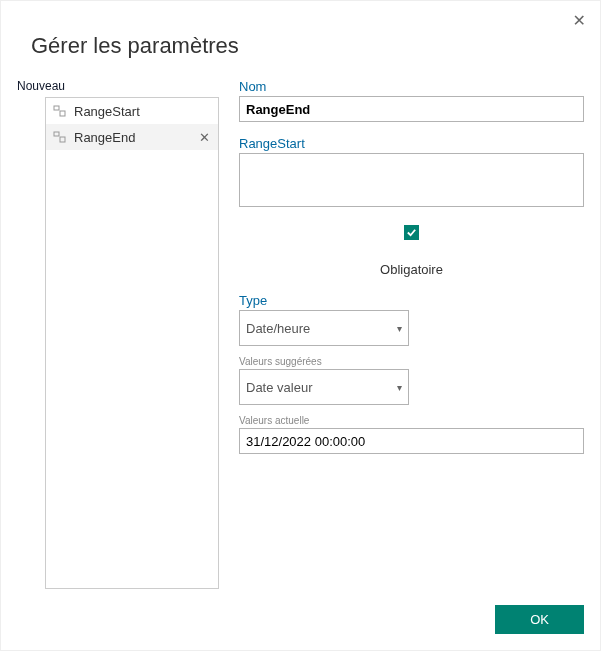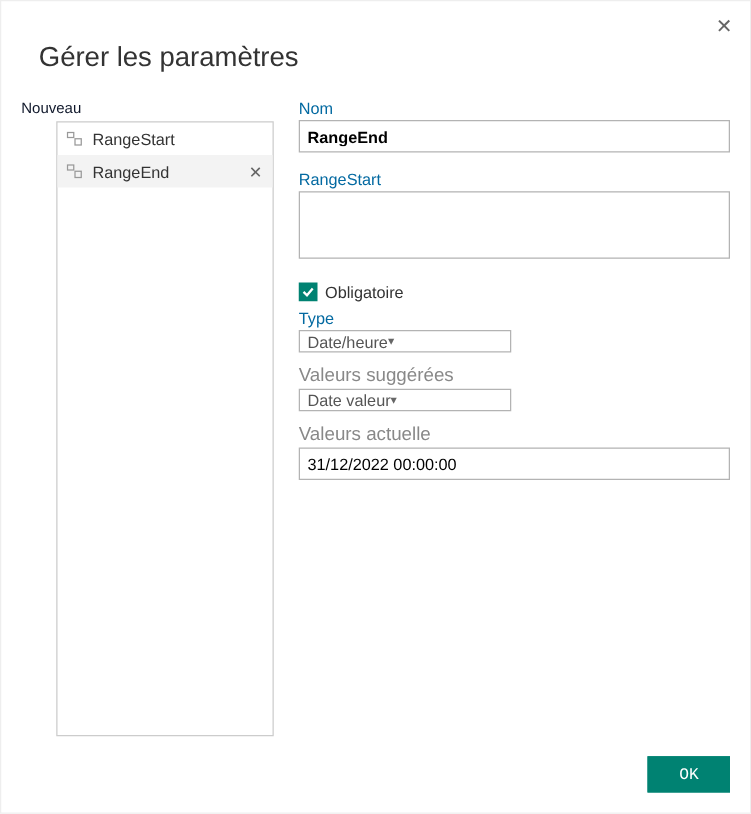--- a/index.html
+++ b/index.html
@@ -11,33 +11,33 @@
 .left { width: 202px; display: flex; flex-direction: column; }
 .new-link { color: #0f172a; font-size: 12px; text-align: left; padding: 0 8px 4px 0; cursor: pointer; }
 .list { border: 1px solid #ccc; flex: 1; background: #fff; margin-left: 28px; }
 .row { display: flex; align-items: center; height: 26px; padding: 0 6px; font-size: 13px; color: #333; }
 .row.selected { background: #f3f3f3; }
 .icon-abc { width: 16px; height: 16px; margin-right: 6px; display: flex; align-items: center; justify-content: center; }
 .icon-abc svg { width: 14px; height: 14px; }
 .row-del { margin-left: auto; color: #666; font-size: 13px; padding: 0 2px; }
 .right { flex: 1; padding-left: 20px; }
 .label { font-size: 13px; color: #0369a1; margin-bottom: 2px; }
-.sublabel { font-size: 15px; color: #888; margin-bottom: 2px; }
+.sublabel { font-size: 10px; color: #888; margin-bottom: 2px; }
 .input-text { width: 100%; border: 1px solid #b3b3b3; padding: 4px 6px; font-size: 13px; height: 26px; }
 .input-text.bold { font-weight: 600; }
 .textarea { width: 100%; height: 54px; border: 1px solid #b3b3b3; resize: none; font-size: 13px; padding: 4px 6px; }
 .field { margin-bottom: 14px; }
-.req-row { display: flex; align-items: center; gap: 6px; margin-bottom: 6px; }
+.req-row { display: flex; align-items: center; gap: 22px; margin-bottom: 16px; flex-direction: column; }
 .checkbox { width: 15px; height: 15px; background: #008272; display: flex; align-items: center; justify-content: center; }
 .checkbox svg { width: 11px; height: 11px; }
 .req-label { font-size: 13px; color: #333; }
-.select { width: 170px; height: 18px; border: 1px solid #b3b3b3; display: flex; align-items: center; padding: 0 6px; font-size: 13px; color: #555; cursor: pointer; margin-bottom: 10px; }
+.select { width: 170px; height: 36px; border: 1px solid #b3b3b3; display: flex; align-items: center; padding: 0 6px; font-size: 13px; color: #555; justify-content: space-between; cursor: pointer; margin-bottom: 10px; }
 .select .caret { font-size: 10px; color: #666; }
 .footer { display: flex; justify-content: flex-end; gap: 10px; padding-top: 16px; }
-.btn { padding: 6px 24px; font-size: 13px; border: 1px solid #b3b3b3; cursor: pointer; background: #fff; color: #555; font-family: Liberation Mono, monospace; }
+.btn { padding: 6px 34px; font-size: 13px; border: 1px solid #b3b3b3; cursor: pointer; background: #fff; color: #555; }
 .btn.primary { background: #008272; border-color: #008272; color: #fff; }
 </style>
 </head>
 <body>
 
 <div class="dialog">
   <div class="close-x">✕</div>
   <div class="title">Gérer les paramètres</div>
 
   <div class="content">

